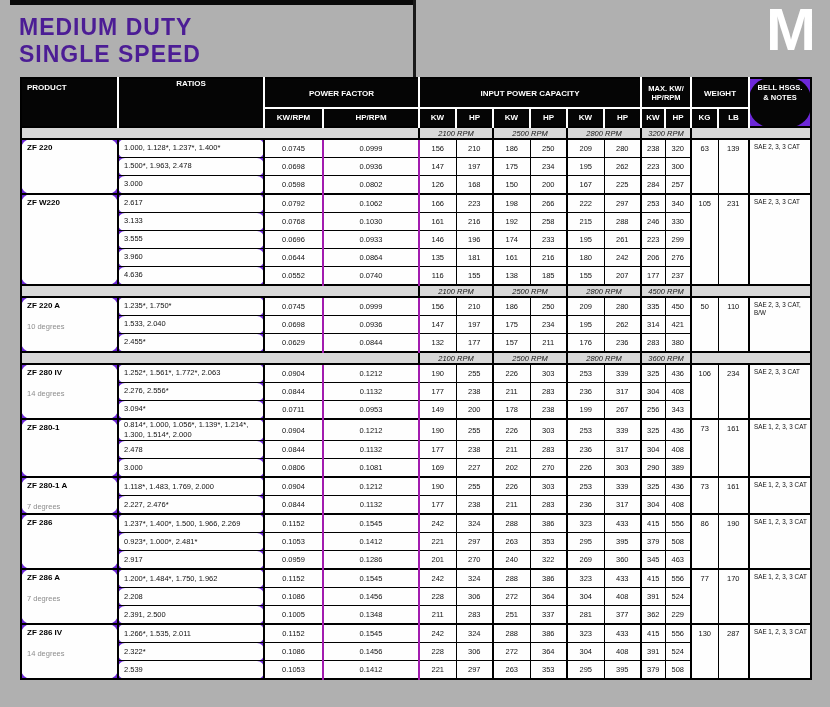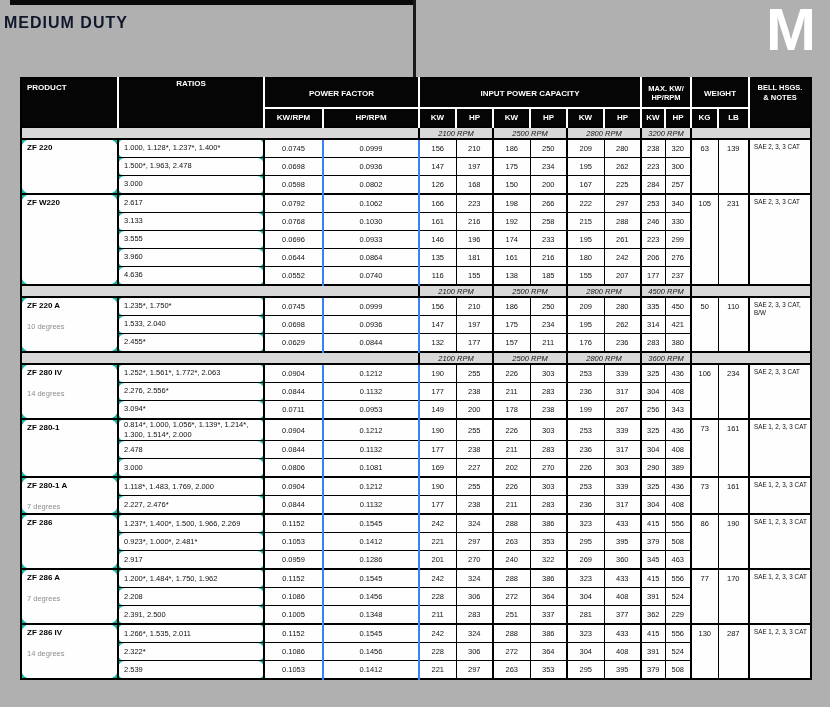--- a/index.html
+++ b/index.html
@@ -7,52 +7,52 @@
     width:830px; height:707px;
     background:#b0b0b0;
     font-family:"Liberation Sans", sans-serif;
     position:relative;
     overflow:hidden;
     color:#111;
   }
   .top-bar { position:absolute; left:10px; top:0; width:405px; height:5px; background:#0a0a0a; }
   .top-divider { position:absolute; left:413px; top:0; width:3px; height:77px; background:#1a1a1a; }
   .page-title {
-    position:absolute; left:4px; top:14px;
-    color:#0f172a; font-size:16px; font-weight:bold;
+    position:absolute; left:19px; top:14px;
+    color:#4c1d95; font-size:23px; font-weight:bold;
     line-height:1.16; letter-spacing:1px;
   }
   .corner-letter {
     position:absolute; right:14px; top:0px;
     color:#fff; font-size:60px; font-weight:bold; line-height:1;
   }
   table.spec-table {
     position:absolute; left:20px; top:77px;
     width:790px;
     border-collapse:collapse;
     table-layout:fixed;
-    background:#14b8a6;
+    background:#6d28d9;
     border:2px solid #000;
     font-size:7.5px;
   }
   
   thead th {
     background:#050505; color:#fff;
     font-weight:bold; font-size:8px;
     border:0; border-left:2px solid #fff;
     padding:0;
   }
   thead th.no-left { border-left:0; }
   thead tr.sub th { border-top:2px solid #fff; height:17px; }
   thead tr.main th { height:28px; }
   th.th-product { text-align:left; vertical-align:top; padding:4px 0 0 5px; }
   th.th-ratios  { vertical-align:top; padding-top:0; }
   th.th-pf, th.th-input, th.th-weight { text-align:center; vertical-align:middle; }
   th.th-max  { text-align:center; vertical-align:middle; font-size:7.5px; line-height:1.25;margin-left:27px; }
-  th.th-bell { text-align:center; vertical-align:top; padding-top:4px; font-size:7.5px; line-height:1.3; }
+  th.th-bell { text-align:center; vertical-align:top; padding-top:4px; font-size:7.5px; line-height:1.3;border-radius:21px; }
   
   td.band {
     background:#d8d8d8;
     height:10px;
     text-align:center;
     font-size:7.5px;
     color:#111;
     border-top:2px solid #000;
     border-bottom:2px solid #000;
     padding:0;
@@ -74,37 +74,38 @@
   td.product-cell {
     text-align:left; vertical-align:top;
     padding:3px 2px 0 5px;
     border-right:2px solid #000;
     border-radius:10px;
   }
   .product-name { font-weight:bold; font-size:8px; color:#000; }
   .product-sub  { color:#8d8d8d; font-size:7.5px; margin-top:12px; }
   td.ratio-cell { text-align:left; padding-left:5px; border-right:2px solid #000; line-height:1.35;border-radius:7px; }
   td.num { text-align:center; }
-  td.pf  { border-right:2px solid #3b82f6; }
+  td.pf  { border-right:2px solid #a21caf; }
   td.r2  { border-right:2px solid #000; }
   td.weight-cell { vertical-align:top; padding-top:4px; }
   td.notes-cell {
     vertical-align:top; text-align:left;
     font-size:6.3px; line-height:1.3;
     padding:3px 2px 0 4px;
   }
 </style>
 </head>
 <body>
 
 <div class="top-bar"></div>
 <div class="top-divider"></div>
 
 <div class="page-title">
   <div>MEDIUM DUTY</div>
+  <div>SINGLE SPEED</div>
 </div>
 
 <div class="corner-letter">M</div>
 
 <table class="spec-table">
   <colgroup>
     <col style="width:97px">
       <col style="width:146px">
       <col style="width:59px">
       <col style="width:96px">

